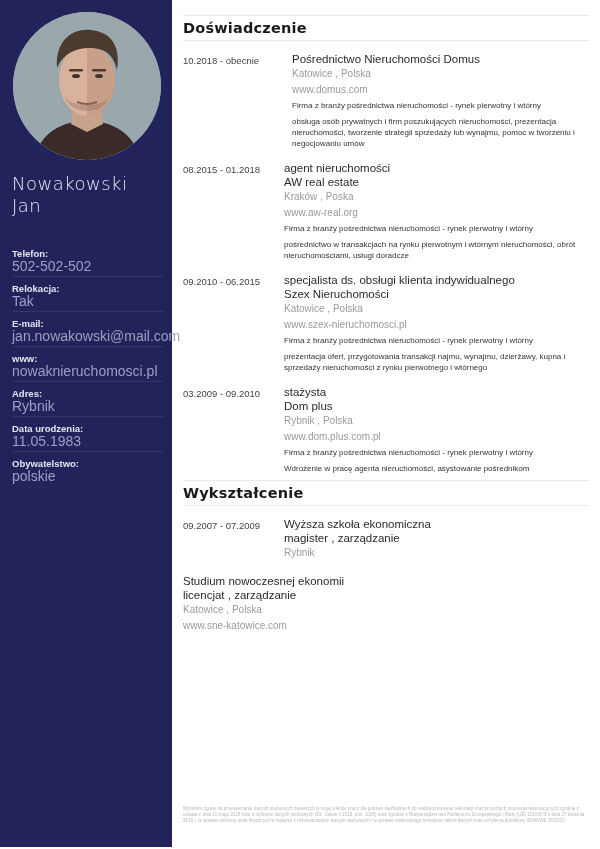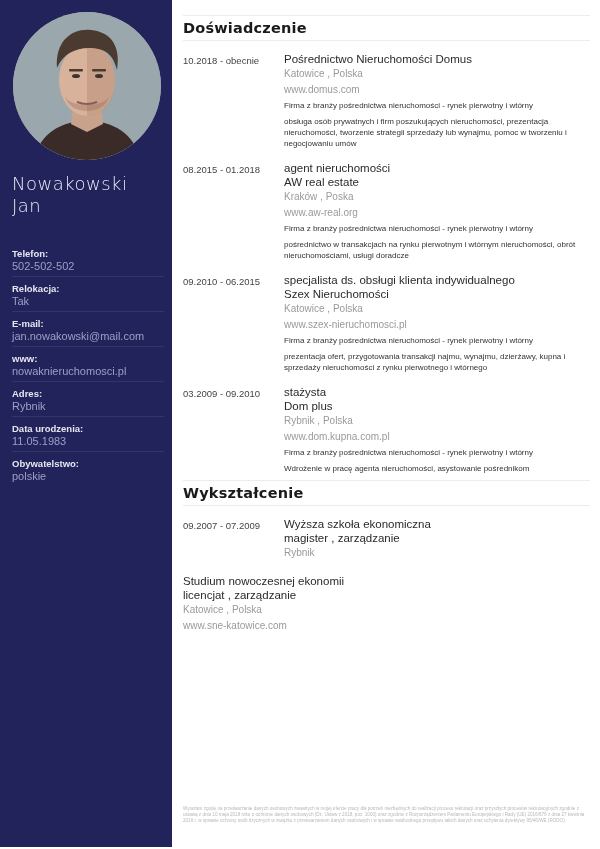--- a/index.html
+++ b/index.html
@@ -25,21 +25,21 @@
       font-size: 18px; line-height: 22px; color: #e8e8f4; letter-spacing: 0.5px;
     }
     .name span { display: block; }
     .contacts { position: absolute; left: 12px; top: 248px; width: 152px; }
     .contact {
       padding: 0 0 4px 0; margin-bottom: 6px;
       border-bottom: 1px solid rgba(255,255,255,0.08);
     }
     .contact:last-child { border-bottom: none; }
     .contact-label { font-size: 9.5px; font-weight: bold; color: #e6e6f0; line-height: 12px; }
-    .contact-value { font-size: 11px; color: #9d9fc6; line-height: 12px; }
+    .contact-value { font-size: 14px; color: #9d9fc6; line-height: 12px; }
 
     
     .main { position: absolute; left: 183px; top: 0; width: 407px; }
     .section-header {
       border-top: 1px solid #ececf0; border-bottom: 1px solid #ececf0;
       font-family: "DejaVu Sans", sans-serif; font-weight: bold;
       font-size: 14.5px; color: #1a1a1a; line-height: 24px; padding-left: 0;
       letter-spacing: 0.2px;
     }
     .entry { display: flex; }
@@ -123,21 +123,21 @@
         <div class="contact-value">polskie</div>
       </div>
     </div>
   </aside>
 
   <main class="main">
 
     <div style="height:15px;"></div>
     <h2 class="section-header">Doświadczenie</h2>
 
-    <div class="entry" style="margin-top:11px;">
+    <div class="entry" style="margin-top:11px;gap:8px;">
       <div class="entry-date">10.2018 - obecnie</div>
       <div class="entry-body">
         <div class="e-sub">Pośrednictwo Nieruchomości Domus</div>
         <div class="e-loc">Katowice , Polska</div>
         <div class="e-url">www.domus.com</div>
         <div class="e-desc">Firma z branży pośrednictwa nieruchomości - rynek pierwotny i wtórny</div>
         <div class="e-desc">obsługa osób prywatnych i firm poszukujących nieruchomości, prezentacja nieruchomości, tworzenie strategii sprzedaży lub wynajmu, pomoc w tworzeniu i negocjowaniu umów</div>
       </div>
     </div>
 
@@ -164,21 +164,21 @@
         <div class="e-desc">prezentacja ofert, przygotowania transakcji najmu, wynajmu, dzierżawy, kupna i sprzedaży nieruchomości z rynku pierwotnego i wtórnego</div>
       </div>
     </div>
 
     <div class="entry" style="margin-top:12px;">
       <div class="entry-date">03.2009 - 09.2010</div>
       <div class="entry-body">
         <div class="e-title">stażysta</div>
         <div class="e-sub">Dom plus</div>
         <div class="e-loc">Rybnik , Polska</div>
-        <div class="e-url">www.dom.kupna.com.pl</div>
+        <div class="e-url">www.dom.plus.com.pl</div>
         <div class="e-desc">Firma z branży pośrednictwa nieruchomości - rynek pierwotny i wtórny</div>
         <div class="e-desc">Wdrożenie w pracę agenta nieruchomości, asystowanie pośrednikom</div>
       </div>
     </div>
 
     <div style="height:6px;"></div>
     <h2 class="section-header">Wykształcenie</h2>
 
     <div class="entry" style="margin-top:11px;">
       <div class="entry-date">09.2007 - 07.2009</div>

